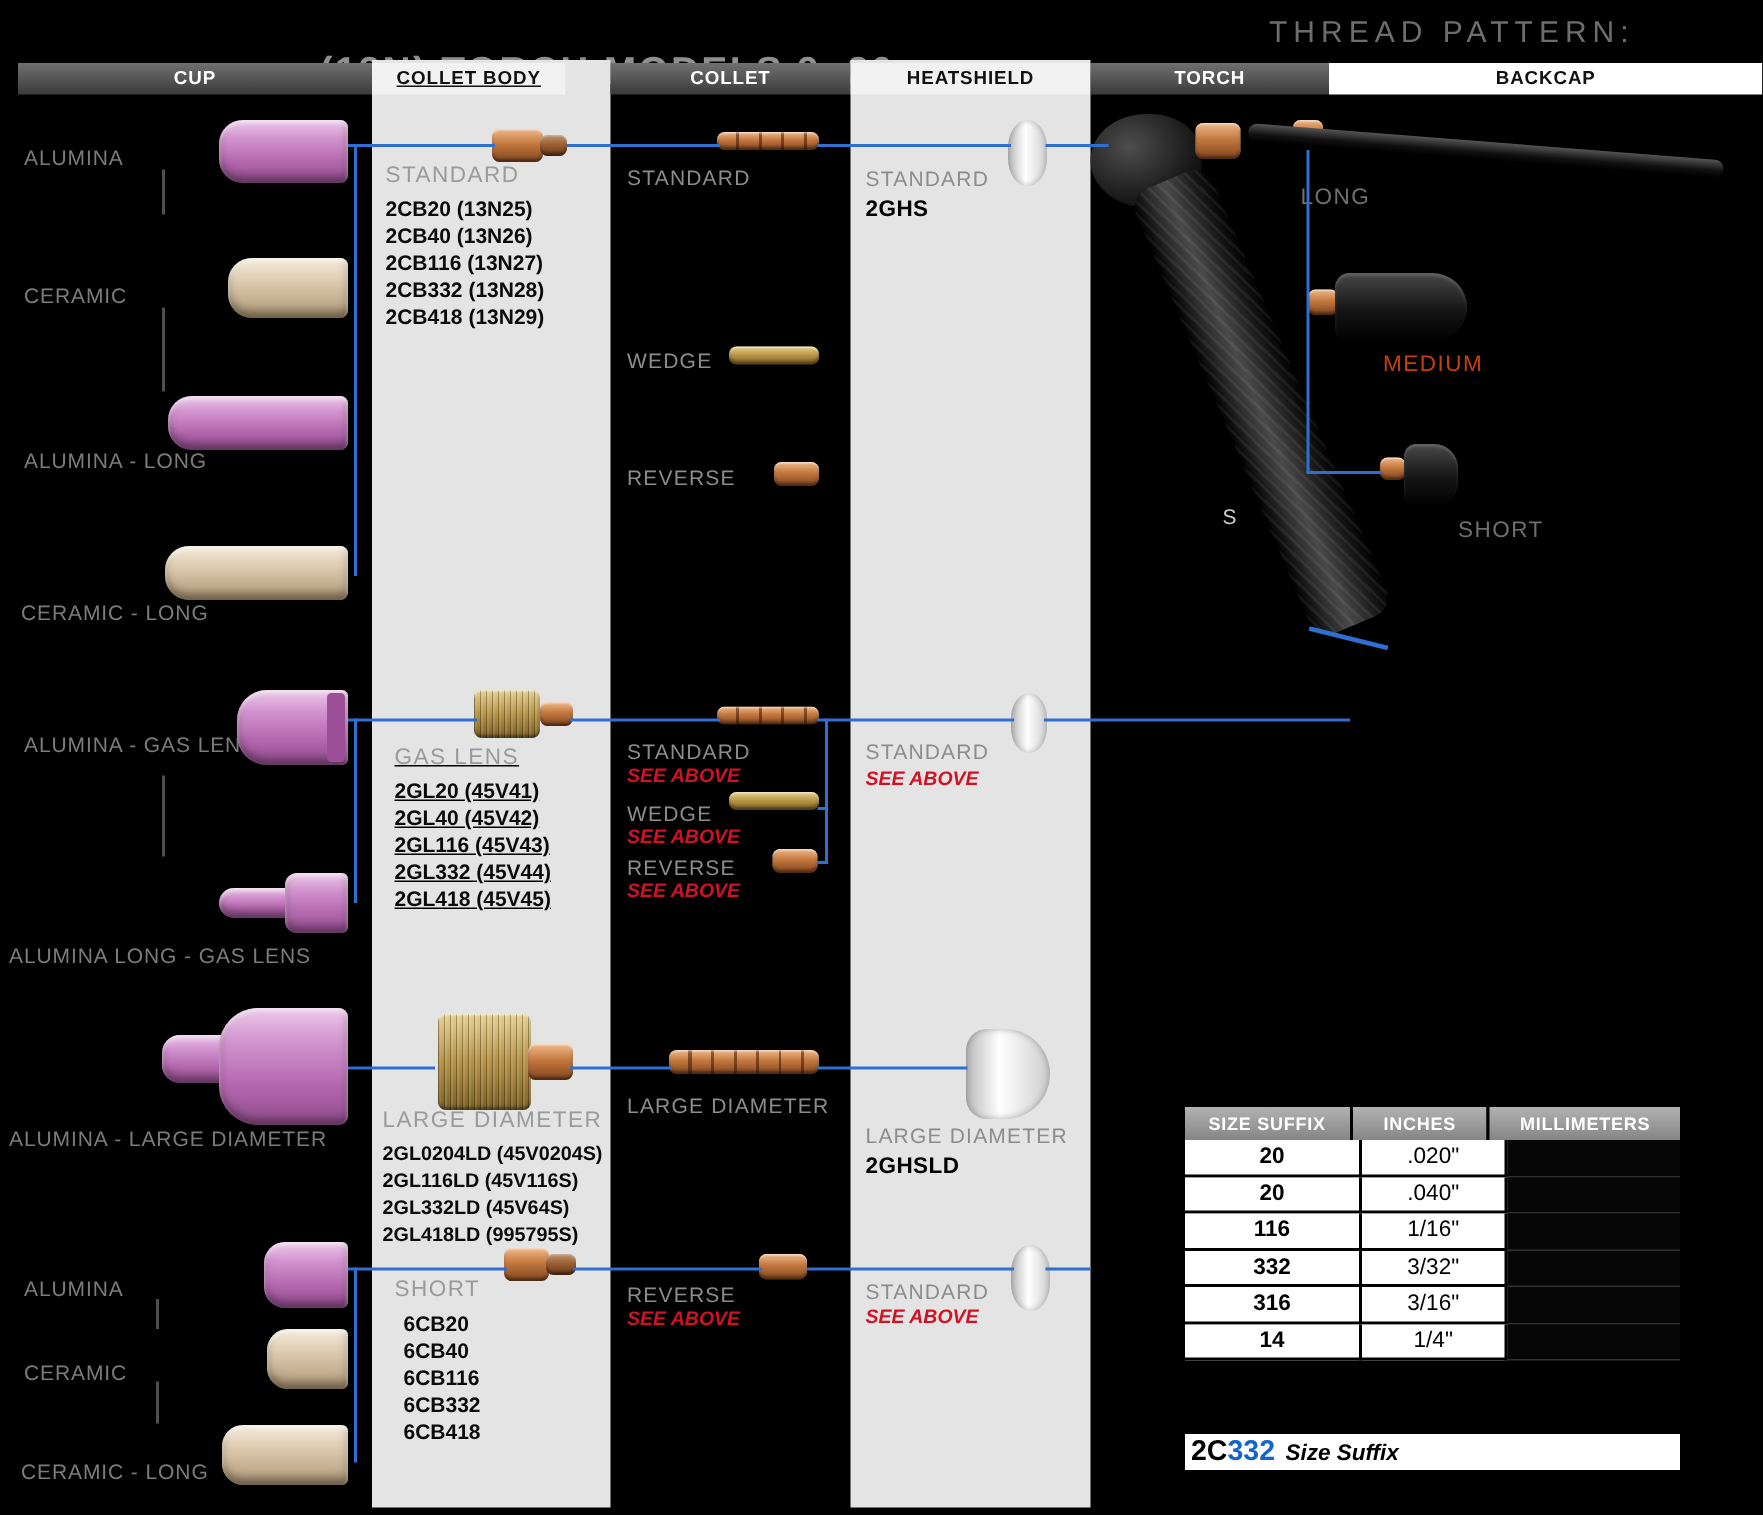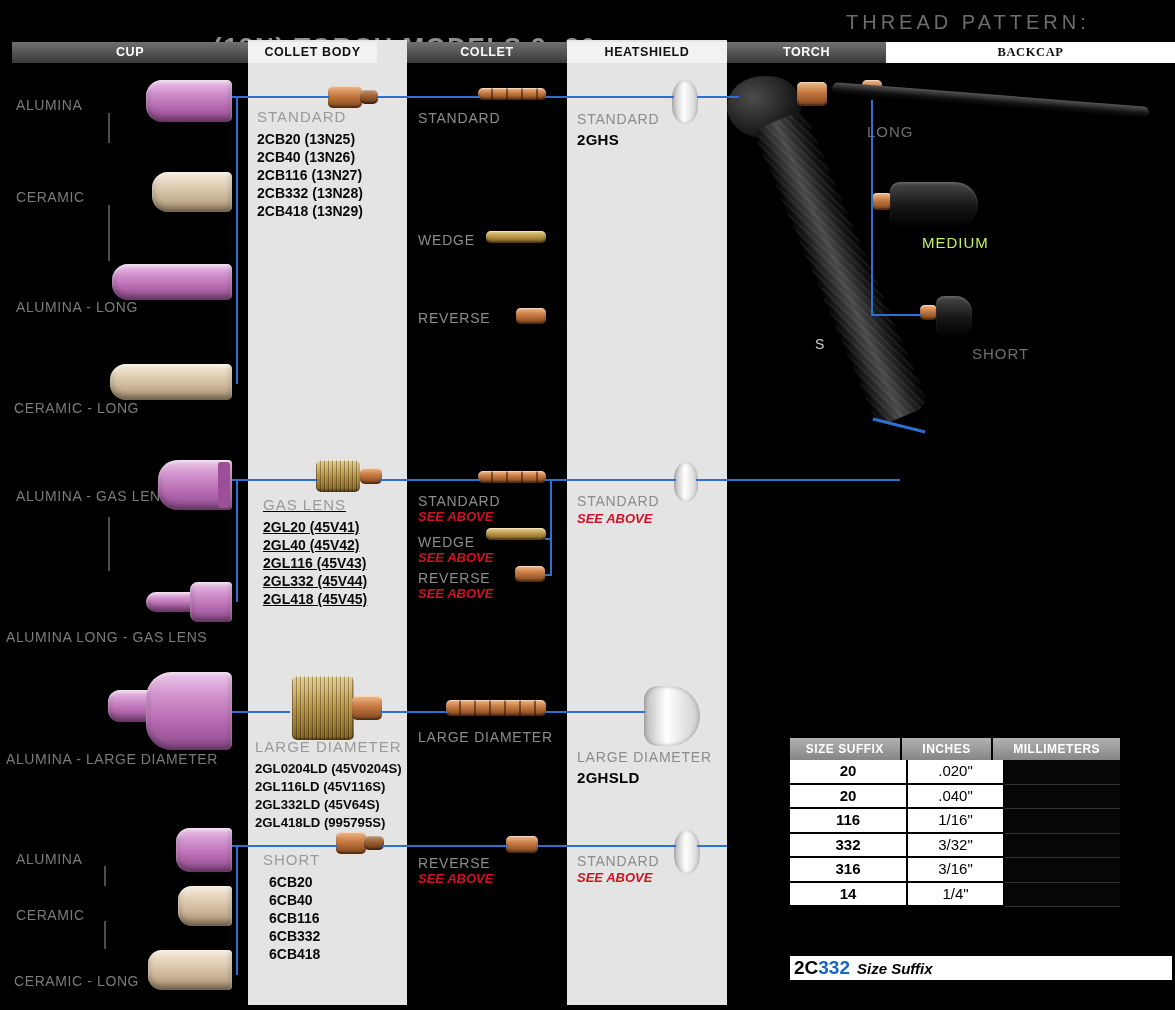--- a/index.html
+++ b/index.html
@@ -67,43 +67,43 @@
   .th { box-sizing:border-box; height:22px; line-height:22px; text-align:center; color:#fff;
         font-weight:bold; font-size:12px; letter-spacing:0.5px;
         background:linear-gradient(#b2b2b2,#858585); border-right:2px solid #000; }
   .th:last-child { border-right:none; }
   .tr { display:flex; height:24.5px; }
   .td { box-sizing:border-box; height:100%; border-bottom:2px solid #000; border-right:2px solid #000; }
   .td-suffix { width:118px; background:#fff; font-weight:bold; font-size:15px; text-align:center; line-height:22px; color:#000; }
   .td-inches { width:97px; background:#fff; font-size:15px; text-align:center; line-height:22px; color:#000; }
   .td-mm { width:115px; background:#060606; border-bottom:1px solid #333; border-right:none; }
 
-  .suffix-example { position:absolute; left:790px; top:956px; width:382px; height:24px;
+  .suffix-example { position:absolute; left:790px; top:956px; width:330px; height:24px;
                     background:#fff; line-height:24px; padding-left:4px; box-sizing:border-box; white-space:nowrap; }
   .ex-prefix { font-weight:bold; font-size:19px; color:#000; }
   .ex-suffix { font-weight:bold; font-size:19px; color:#1565c8; }
   .ex-label { font-weight:bold; font-style:italic; font-size:15px; color:#000; margin-left:7px; }
 </style>
 </head>
 <body>
 
 <div class="canvas">
 
   <div class="page-title">(13N) TORCH MODELS 9, 20</div>
   <div class="thread-label">THREAD PATTERN:</div>
 
   <div class="band" style="left:248px; width:159px;"></div>
   <div class="band" style="left:567px; width:160px;"></div>
 
   <div class="colhead dark" style="left:12px;  width:236px;">CUP</div>
-  <div class="colhead light" style="left:248px; width:129px;">COLLET BODY</div>
+  <div class="colhead light" style="left:248px; width:129px;text-decoration:underline;">COLLET BODY</div>
   <div class="colhead dark" style="left:407px; width:160px;">COLLET</div>
   <div class="colhead light" style="left:567px; width:160px;">HEATSHIELD</div>
   <div class="colhead dark" style="left:727px; width:159px;">TORCH</div>
-  <div class="colhead white" style="left:886px; width:289px;font-family:Liberation Serif, serif;">BACKCAP</div>
+  <div class="colhead white" style="left:886px; width:289px;">BACKCAP</div>
 
   <div class="cup-label" style="left:16px; top:97px;">ALUMINA</div>
   <div class="cup-label" style="left:16px; top:189px;">CERAMIC</div>
   <div class="cup-label" style="left:16px; top:299px;">ALUMINA - LONG</div>
   <div class="cup-label" style="left:14px; top:400px;">CERAMIC - LONG</div>
   <div class="cup-label" style="left:16px; top:488px;">ALUMINA - GAS LEN</div>
   <div class="cup-label" style="left:6px;  top:629px;">ALUMINA LONG - GAS LENS</div>
   <div class="cup-label" style="left:6px;  top:751px;">ALUMINA - LARGE DIAMETER</div>
   <div class="cup-label" style="left:16px; top:851px;">ALUMINA</div>
   <div class="cup-label" style="left:16px; top:907px;">CERAMIC</div>
@@ -238,21 +238,21 @@
   <div>
     <div class="shape copper rod" style="left:862px; top:80px; width:20px; height:16px;"></div>
     <div class="shape" style="left:832px; top:82px; width:318px; height:12px; border-radius:6px; transform-origin:0 50%; transform:rotate(4.5deg); background:linear-gradient(180deg,#555,#111 60%,#000);"></div>
   </div>
   <div class="gray-label" style="left:867px; top:123px; color:#6f6f6f; font-size:15px; letter-spacing:1px;">LONG</div>
 
   <div>
     <div class="shape copper rod" style="left:872px; top:193px; width:20px; height:17px;"></div>
     <div class="shape bc-body" style="left:890px; top:182px; width:88px; height:46px; border-radius:10px 24px 24px 10px;"></div>
   </div>
-  <div class="gray-label" style="left:922px; top:234px; color:#bef264; font-size:15px; letter-spacing:1px;">MEDIUM</div>
+  <div class="gray-label" style="left:922px; top:234px; color:#c2410c; font-size:15px; letter-spacing:1px;">MEDIUM</div>
 
   <div>
     <div class="shape copper rod" style="left:920px; top:305px; width:17px; height:15px;"></div>
     <div class="shape bc-body" style="left:936px; top:296px; width:36px; height:42px; border-radius:8px 16px 16px 8px;"></div>
   </div>
   <div class="gray-label" style="left:972px; top:345px; color:#6f6f6f; font-size:15px; letter-spacing:1px;">SHORT</div>
 
   <div class="bl" style="left:232px; top:96px; width:98px; height:2px;"></div>
   <div class="bl" style="left:378px; top:96px; width:102px; height:2px;"></div>
   <div class="bl" style="left:545px; top:96px; width:129px; height:2px;"></div>

